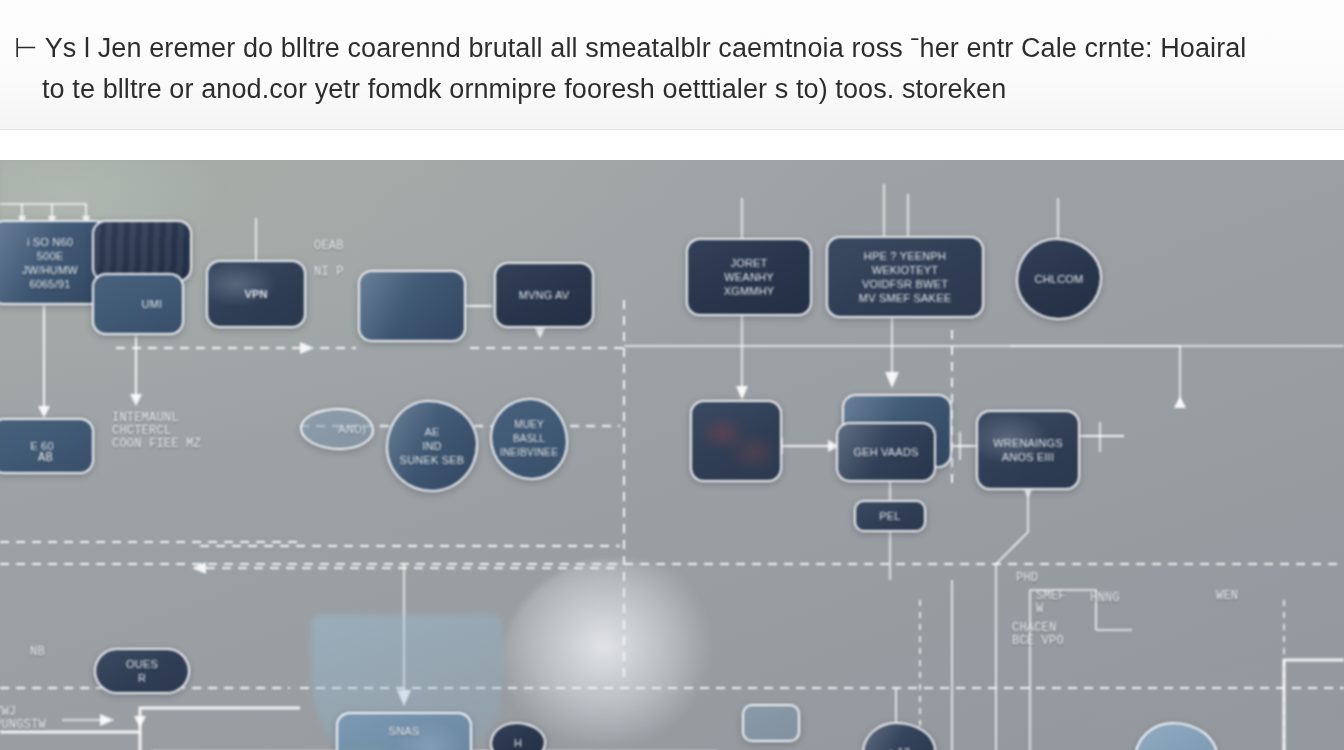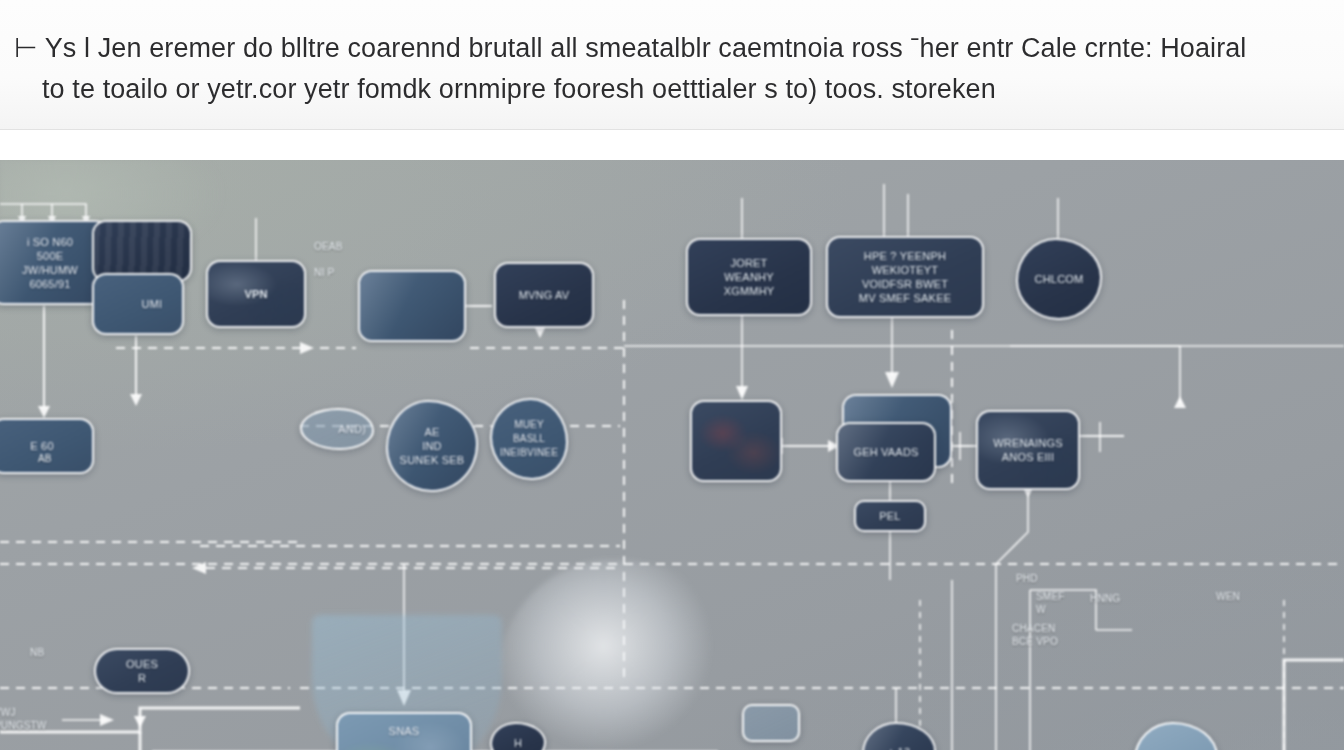--- a/index.html
+++ b/index.html
@@ -53,23 +53,23 @@
   .blob2{border-radius:52% 48% 46% 54% / 48% 54% 46% 52%;}
 
   .dark{background:linear-gradient(155deg,#3a4a63 0%,#2f3e56 55%,#2b3950 100%);}
   .darker{background:linear-gradient(155deg,#31405a 0%,#27344b 60%,#222f45 100%);}
   .mid{background:linear-gradient(155deg,#47617f 0%,#3d5774 60%,#384f6b 100%);}
   .lite{background:linear-gradient(155deg,#7b9ab5 0%,#6c8aa6 60%,#63819d 100%);}
   .pale{background:linear-gradient(155deg,#8fabc2 0%,#7e9cb5 60%,#7493ad 100%);}
   .ghost{background:linear-gradient(155deg,rgba(126,152,176,.55) 0%,rgba(108,136,162,.5) 100%);}
 
   .lbl{
-    position:absolute;color:#edf2f7;font-size:10px;line-height:13px;
+    position:absolute;color:#edf2f7;font-size:12px;line-height:13px;
     letter-spacing:.2px;text-shadow:0 1px 2px rgba(0,0,0,.4);
-    font-family:Liberation Sans, sans-serif;white-space:pre-line;
+    font-family:Liberation Mono, monospace;white-space:pre-line;
     filter:blur(.4px);
   }
 
   svg.wires{position:absolute;inset:0;width:1344px;height:620px;overflow:visible;}
   svg.wires line,svg.wires path,svg.wires polyline{
     stroke:rgba(255,255,255,.88);fill:none;stroke-width:2;
   }
   svg.wires .thin{stroke-width:1.6;}
   svg.wires .dash{stroke-dasharray:9 7;}
   svg.wires .dash2{stroke-dasharray:6 6;stroke-width:1.6;}
@@ -109,21 +109,21 @@
     background:radial-gradient(70% 70% at 20% 20%, rgba(186,196,186,.45), rgba(186,196,186,0) 70%);
   }
 </style>
 </head>
 <body>
 
 <div id="app">
 
   <div id="header">
     <div class="hline l1">⊢ Ys l Jen eremer do blltre coarennd brutall all smeatalblr caemtnoia ross ˉher entr Cale crnte: Hoairal</div>
-    <div class="hline l2">to te toailo or yetr.cor yetr fomdk ornmipre fooresh oetttialer s to) toos. storeken</div>
+    <div class="hline l2">to te blltre or anod.cor yetr fomdk ornmipre fooresh oetttialer s to) toos. storeken</div>
   </div>
 
   <div id="canvas">
     <div class="photo" id="photoSheen"></div>
 
     <div id="diagram">
 
       <svg class="wires" viewBox="0 0 1344 620">
 
         <polyline class="thin" points="0,44 86,44 86,58"></polyline>
@@ -284,20 +284,23 @@
       </div>
 
       <div class="node blob darker" style="left:1016px;top:78px;width:86px;height:82px;">
         <span style="position:relative;">CHLCOM</span>
       </div>
 
       <div class="node rr mid" style="left:-10px;top:258px;width:104px;height:56px;">
         <span style="position:relative;">E 60</span>
       </div>
 
+      <div class="lbl" style="left:112px;top:252px;width:124px;">INTEMAUNL
+CHCTERCL
+COON FIEE MZ</div>
 
       <div class="node blob2 ghost" style="left:300px;top:248px;width:74px;height:42px;border-style:solid;justify-content:flex-end;">
         <span style="position:relative;">AND)</span>
       </div>
 
       <div class="node blob mid" style="left:386px;top:240px;width:92px;height:92px;">
         <div class="tex b"></div>
         <span style="white-space:pre-line;position:relative;">AE
 IND
 SUNEK SEB</span>

